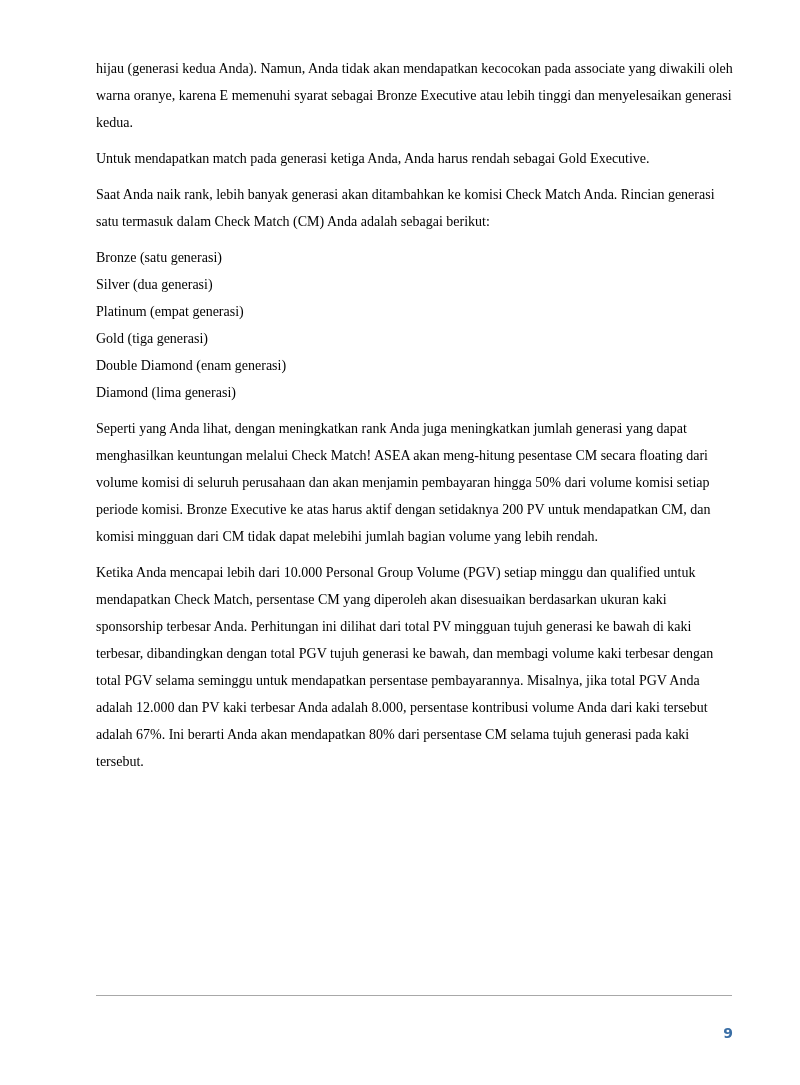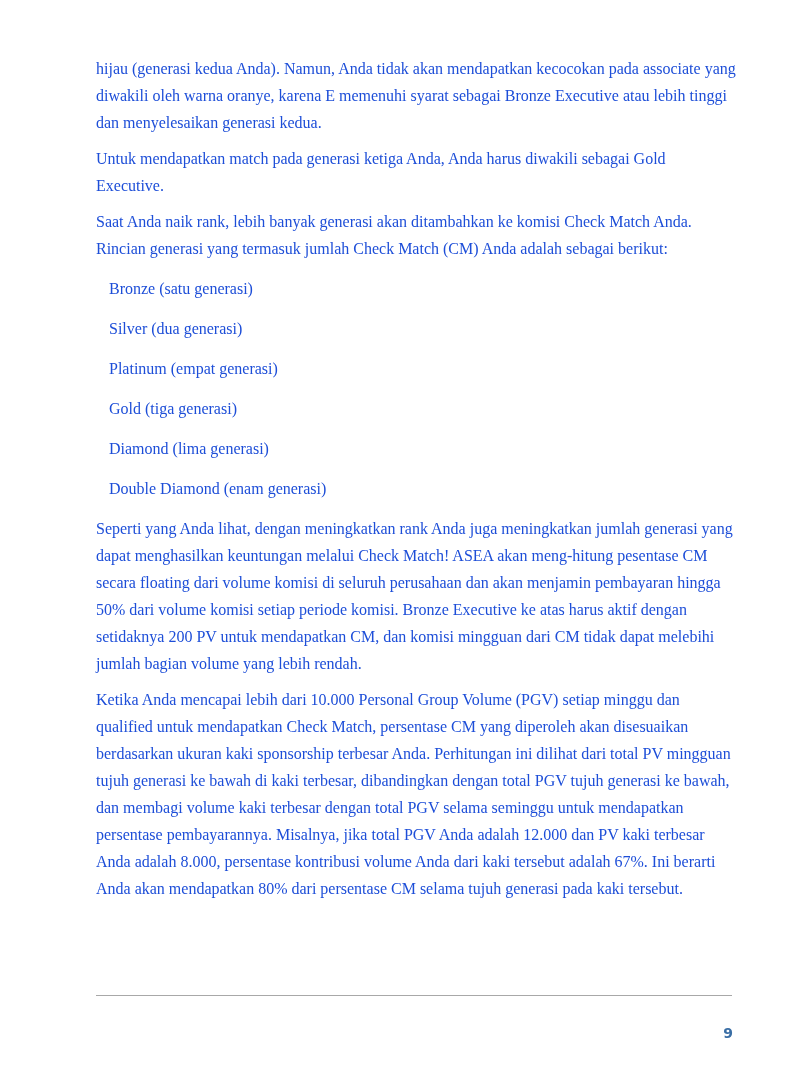--- a/index.html
+++ b/index.html
@@ -12,34 +12,34 @@
     height: 1085px;
     position: relative;
     overflow: hidden;
   }
   .page {
     position: absolute;
     left: 96px;
     top: 55px;
     width: 640px;
     font-family: "Liberation Serif", "DejaVu Serif", serif;
-    font-size: 16px;
+    font-size: 14px;
     line-height: 27px;
-    color: #1d4ed8;
+    color: #000000;
   }
   .para {
     margin: 0 0 9px 0;
   }
   .list {
     margin: 0 0 9px 0;
     padding: 0;
     list-style: none;
   }
   .list li {
-    margin: 13px;
+    margin: 0;
     padding: 0;
   }
   .divider {
     position: absolute;
     left: 96px;
     top: 995px;
     width: 636px;
     height: 0;
     border-top: 1px solid #a8a8a8;
   }
@@ -53,30 +53,30 @@
     font-weight: bold;
     font-size: 14px;
     color: #3a6ea5;
   }
 </style>
 </head>
 <body>
 
 <div class="page">
   <p class="para">hijau (generasi kedua Anda). Namun, Anda tidak akan mendapatkan kecocokan pada associate yang diwakili oleh warna oranye, karena E memenuhi syarat sebagai Bronze Executive atau lebih tinggi dan menyelesaikan generasi kedua.</p>
-  <p class="para">Untuk mendapatkan match pada generasi ketiga Anda, Anda harus diwakili sebagai Gold Executive.</p>
-  <p class="para">Saat Anda naik rank, lebih banyak generasi akan ditambahkan ke komisi Check Match Anda. Rincian generasi yang termasuk jumlah Check Match (CM) Anda adalah sebagai berikut:</p>
+  <p class="para">Untuk mendapatkan match pada generasi ketiga Anda, Anda harus rendah sebagai Gold Executive.</p>
+  <p class="para">Saat Anda naik rank, lebih banyak generasi akan ditambahkan ke komisi Check Match Anda. Rincian generasi satu termasuk dalam Check Match (CM) Anda adalah sebagai berikut:</p>
 
   <ul class="list">
     <li>Bronze (satu generasi)</li>
     <li>Silver (dua generasi)</li>
     <li>Platinum (empat generasi)</li>
     <li>Gold (tiga generasi)</li>
+    <li>Double Diamond (enam generasi)</li>
     <li>Diamond (lima generasi)</li>
-    <li>Double Diamond (enam generasi)</li>
   </ul>
 
   <p class="para">Seperti yang Anda lihat, dengan meningkatkan rank Anda juga meningkatkan jumlah generasi yang dapat menghasilkan keuntungan melalui Check Match! ASEA akan meng-hitung pesentase CM secara floating dari volume komisi di seluruh perusahaan dan akan menjamin pembayaran hingga 50% dari volume komisi setiap periode komisi. Bronze Executive ke atas harus aktif dengan setidaknya 200 PV untuk mendapatkan CM, dan komisi mingguan dari CM tidak dapat melebihi jumlah bagian volume yang lebih rendah.</p>
   <p class="para">Ketika Anda mencapai lebih dari 10.000 Personal Group Volume (PGV) setiap minggu dan qualified untuk mendapatkan Check Match, persentase CM yang diperoleh akan disesuaikan berdasarkan ukuran kaki sponsorship terbesar Anda. Perhitungan ini dilihat dari total PV mingguan tujuh generasi ke bawah di kaki terbesar, dibandingkan dengan total PGV tujuh generasi ke bawah, dan membagi volume kaki terbesar dengan total PGV selama seminggu untuk mendapatkan persentase pembayarannya. Misalnya, jika total PGV Anda adalah 12.000 dan PV kaki terbesar Anda adalah 8.000, persentase kontribusi volume Anda dari kaki tersebut adalah 67%. Ini berarti Anda akan mendapatkan 80% dari persentase CM selama tujuh generasi pada kaki tersebut.</p>
 </div>
 
 <div class="divider"></div>
 <div class="page-number" style="color: rgb(58, 110, 165);">9</div>
 
 </body></html>

